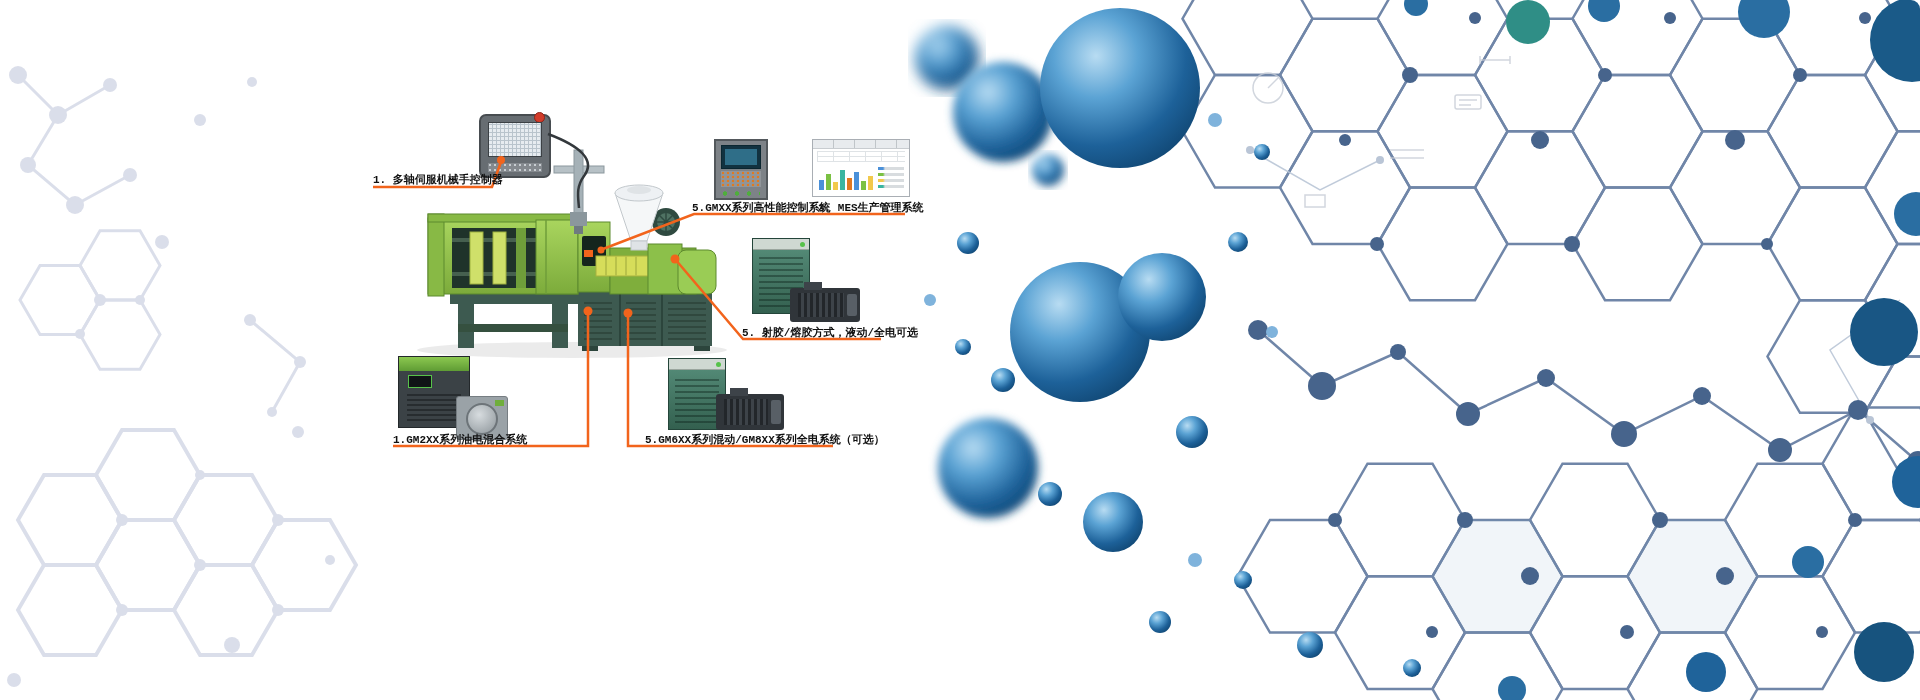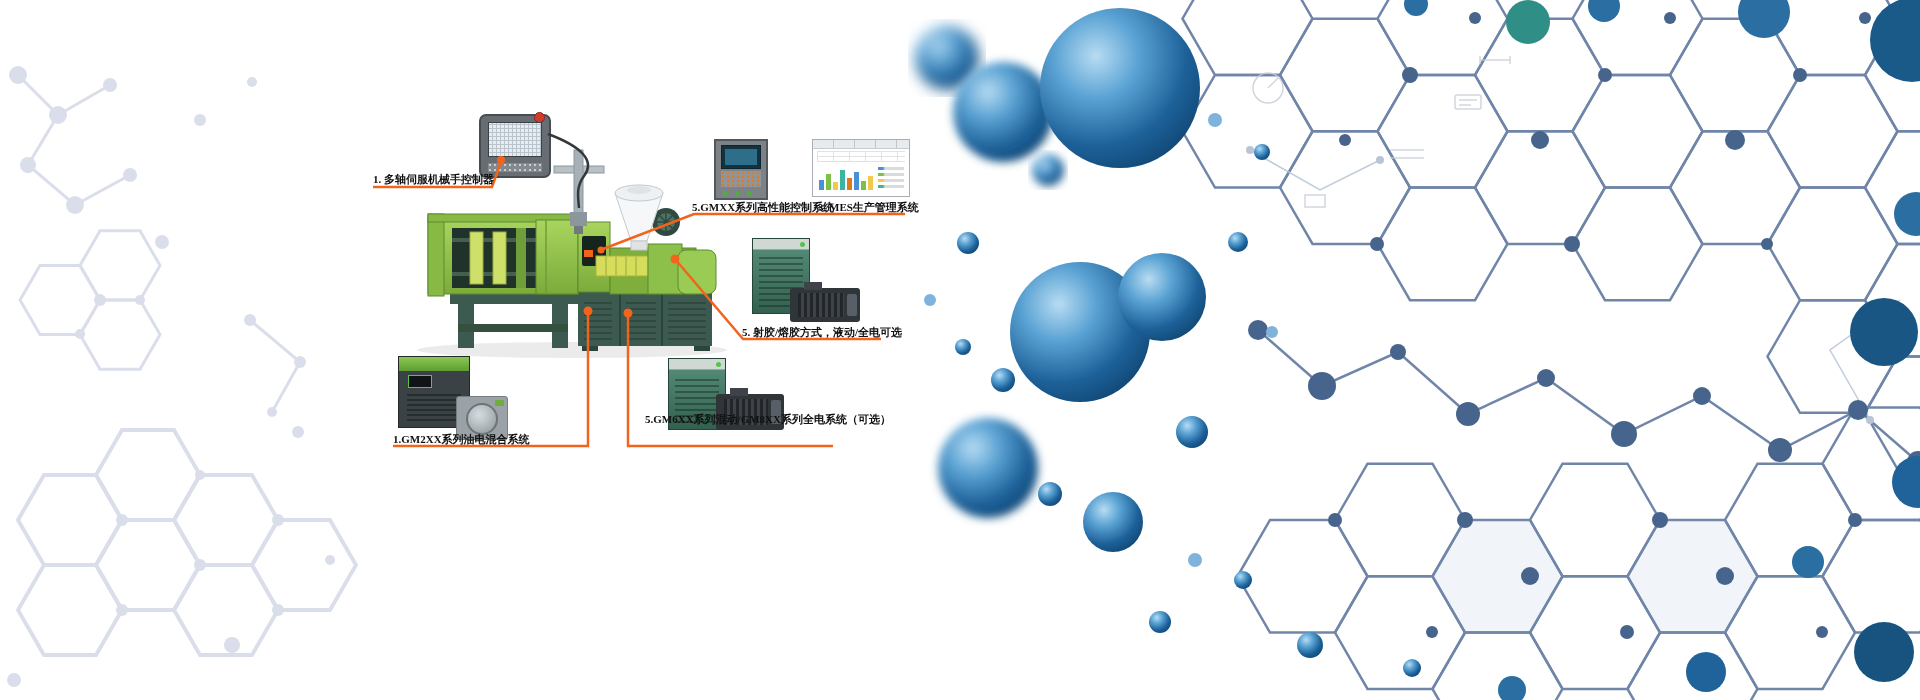--- a/index.html
+++ b/index.html
@@ -1,17 +1,17 @@
 <!DOCTYPE html>
 <html style="--accent-orange: #f2641c; --machine-green: #96c84e; --machine-green-dark: #6f9e3a; --machine-base-green: #3d5a50; --mold-yellow-green: #cfe06a; --molecule-blue: #2a6ea2; --molecule-blue-dark: #17537e; --network-blue: #60799f; --network-gray: #d9dde9; --label-text: #111111;"><head>
 <meta charset="utf-8">
 <style>
   html,body{margin:0;padding:0;background:#fff;}
   .banner{position:relative;width:1920px;height:700px;overflow:hidden;background:#ffffff;
-          font-family:Liberation Serif, serif;}
+          font-family:Liberation Mono, monospace;border-radius:9px;}
   svg.layer{position:absolute;left:0;top:0;width:1920px;height:700px;}
   #bg-layer{z-index:0;}
   #scene-layer{z-index:3;pointer-events:none;}
   .comp{position:absolute;z-index:2;}
   .callout{position:absolute;z-index:4;font-size:11px;font-weight:bold;color:var(--label-text,#111);
            white-space:nowrap;letter-spacing:0;}
 
   
   .cline{stroke:var(--accent-orange,#f2641c);stroke-width:2.5;fill:none;}
   .cdot{fill:var(--accent-orange,#f2641c);}
@@ -428,16 +428,16 @@
       <circle class="cdot" cx="628" cy="313" r="4.5"></circle>
       <polyline class="cline" points="588,311 588,446 393,446"></polyline>
       <circle class="cdot" cx="588" cy="311" r="4.5"></circle>
     </g>
   </svg>
 
   <div class="callout" style="left:373px;top:172px;">1. 多轴伺服机械手控制器</div>
   <div class="callout" style="left:692px;top:200px;">5.GMXX系列高性能控制系统</div>
   <div class="callout" style="left:818px;top:200px;">3. MES生产管理系统</div>
   <div class="callout" style="left:742px;top:325px;">5. 射胶/熔胶方式，液动/全电可选</div>
-  <div class="callout" style="left:645px;top:412px;">5.GM6XX系列混动/GM8XX系列全电系统（可选）</div>
+  <div class="callout" style="left:645px;top:432px;">5.GM6XX系列混动/GM8XX系列全电系统（可选）</div>
   <div class="callout" style="left:393px;top:432px;">1.GM2XX系列油电混合系统</div>
 
 </div>
 
 </body></html>

